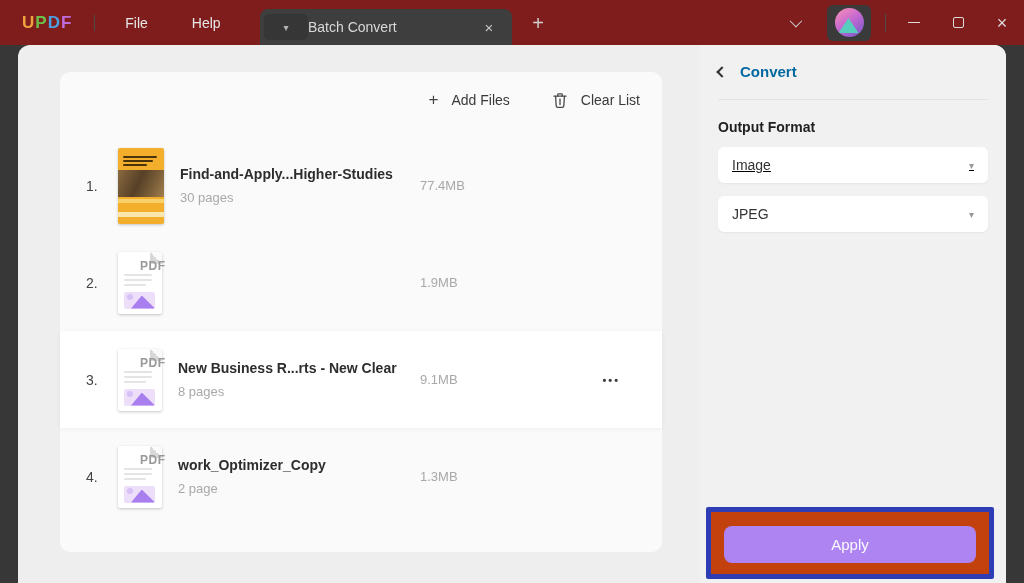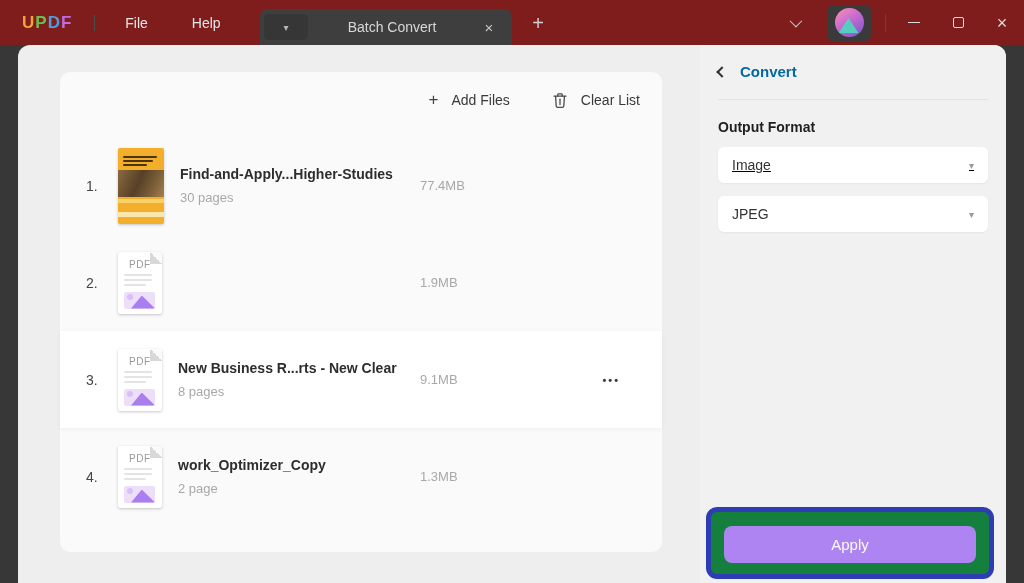--- a/index.html
+++ b/index.html
@@ -13,21 +13,21 @@
   .logo { margin-left:22px; font-size:17px; font-weight:bold; letter-spacing:1px; }
   .logo span { display:inline-block; }
   .logo-divider { width:1px; height:16px; background:#4c4c4c; margin:0 0 0 22px; }
   .menu-item { color:#e6e6e6; font-size:14px; padding:6px 14px; margin-left:16px;
     border-radius:4px; cursor:default; }
   .tab { position:absolute; left:260px; top:9px; width:252px; height:36px;
     background:#3e3e3e; border-radius:8px 8px 0 0; display:flex; align-items:center; }
   .tab-chevron-box { width:44px; height:26px; margin-left:4px; background:#363636;
     border-radius:5px; display:flex; align-items:center; justify-content:center;
     color:#b5b5b5; font-size:10px; }
-  .tab-label { flex:1; text-align:center; color:#d8d8d8; font-size:14px; }
+  .tab-label { flex:1; text-align:left; color:#d8d8d8; font-size:14px; }
   .tab-close { width:26px; margin-right:10px; color:#c9c9c9; font-size:15px;
     text-align:center; }
   .new-tab { position:absolute; left:524px; top:12px; color:#d0d0d0; font-size:20px;
     font-weight:300; width:28px; text-align:center; }
   .tb-right { position:absolute; right:0; top:0; height:45px; display:flex;
     align-items:center; }
   .chev-down { width:9px; height:9px; border-right:1.6px solid #cfcfcf;
     border-bottom:1.6px solid #cfcfcf; transform:rotate(45deg) translateY(-2px); }
   .chev-wrap { width:34px; display:flex; justify-content:center; margin-right:16px; }
   .avatar-box { width:44px; height:36px; background:#3a3a3a; border-radius:6px;
@@ -69,22 +69,22 @@
   .cover .tline { height:2px; background:rgba(45,30,5,0.85); margin:2px 5px 0 5px;
     border-radius:1px; }
   .cover .photo { height:27px; margin-top:4px;
     background:linear-gradient(115deg,#8a6a40 0%,#574027 45%,#7d603a 75%,#a3804e 100%); }
   .cover .strip { height:4px; background:#f8d268; margin-top:2px; }
   .cover .strip2 { height:5px; background:#fbe7ae; margin-top:9px; }
 
   .thumb.pdf { width:44px; height:62px; background:#ffffff; }
   .pdf .fold { position:absolute; top:0; right:0; width:12px; height:12px;
     background:linear-gradient(225deg,#fafafa 0 50%,#d8d8d8 50% 100%); }
-  .pdf .pdf-label { position:absolute; top:7px; left:11px; font-size:10px;
-    font-weight:normal; color:#999; letter-spacing:0.5px; }
+  .pdf .pdf-label { position:absolute; top:7px; left:22px; font-size:12px;
+    font-weight:bold; color:#999; letter-spacing:0.5px; }
   .pdf .pline { position:absolute; left:6px; height:2px; background:#e4e4e4;
     border-radius:1px; }
   .pdf .pl1 { top:22px; width:28px; } .pdf .pl2 { top:27px; width:28px; }
   .pdf .pl3 { top:32px; width:22px; }
   .pdf .img-ph { position:absolute; bottom:5px; left:6px; width:31px; height:17px;
     border-radius:2px; background:#eddff9; overflow:hidden; }
   .pdf .img-ph .tri { position:absolute; bottom:0; right:0; width:24px; height:13px;
     background:#a97ff0; clip-path:polygon(45% 0,100% 100%,0 100%); }
   .pdf .img-ph .dot { position:absolute; top:2px; left:3px; width:6px; height:6px;
     border-radius:50%; background:#d7c0f6; }
@@ -110,21 +110,21 @@
     font-weight:bold; color:#1f1f1f; }
   .dropdown { position:absolute; left:18px; width:270px; height:36px;
     background:#ffffff; border-radius:6px; box-shadow:0 1px 2px rgba(0,0,0,0.05);
     display:flex; align-items:center; justify-content:space-between;
     padding:0 14px; }
   .dd-1 { top:102px;text-decoration:underline; } .dd-2 { top:151px;text-align:right; }
   .dd-value { font-size:14px; color:#333; }
   .dd-arrow { font-size:10px; color:#999; }
 
   .apply-highlight { position:absolute; left:6px; top:462px; width:288px; height:72px;
-    border:5px solid #2f3db5; border-radius:11px; background:#15803d; }
+    border:5px solid #2f3db5; border-radius:2px; background:#c2410c; }
   .apply-btn { margin:14px 13px 0 13px; height:37px; background:#ad84f1;
     border:none; border-radius:8px; width:calc(100% - 26px); color:#fbfbfd;
     font-size:15px; font-family:"Liberation Sans",sans-serif; cursor:default; }
 </style>
 </head>
 <body>
 
 <div class="titlebar">
   <div class="logo">
     <span style="color: rgb(239, 163, 61);">U</span><span style="color: rgb(108, 192, 74);">P</span><span style="color: rgb(75, 159, 225);">D</span><span style="color: rgb(192, 108, 221);">F</span>

